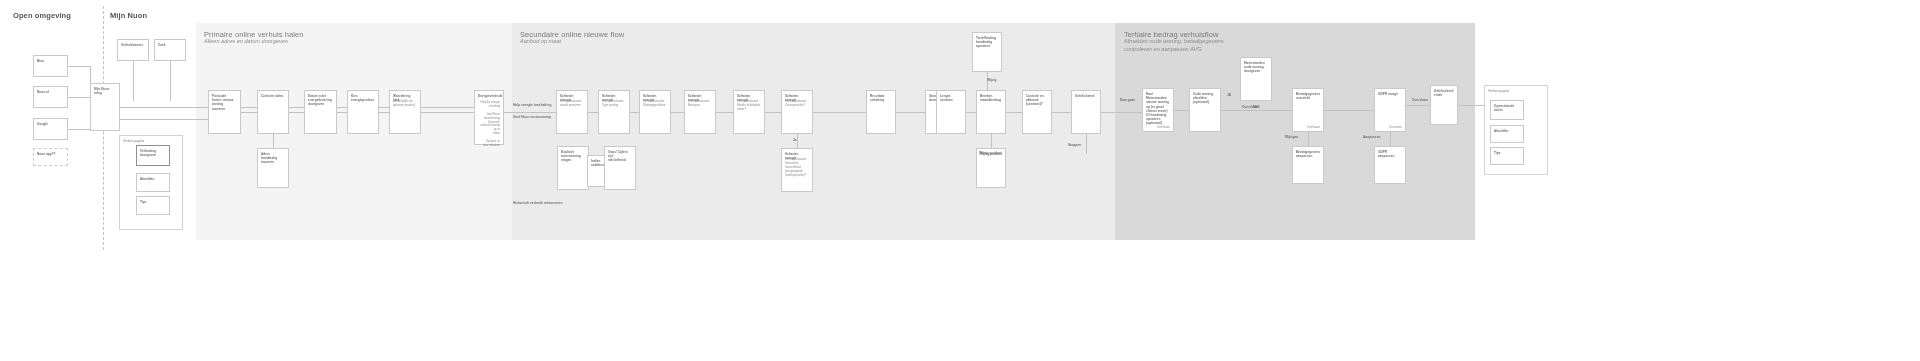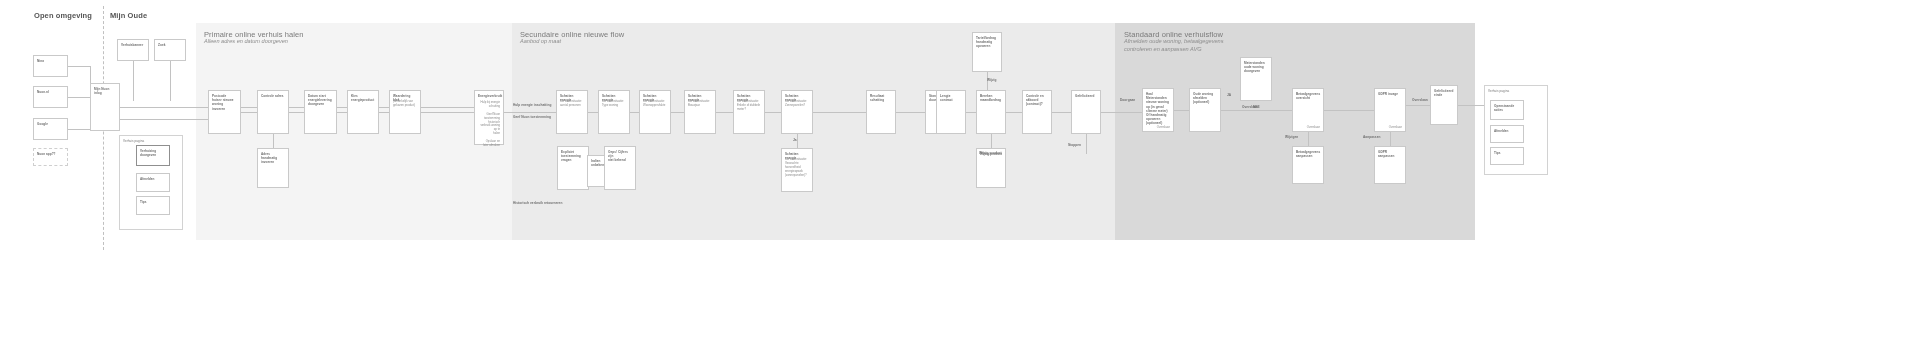--- a/index.html
+++ b/index.html
@@ -34,28 +34,28 @@
 
 <div id="canvas">
   <div id="panels">
       <div class="panel" style="left: 196px; top: 23px; width: 316px; height: 217px; background: rgb(244, 244, 244);"></div>
       <div class="panel-title" style="left: 204px; top: 30px;">Primaire online verhuis halen</div>
       <div class="panel-sub" style="left: 204px; top: 38px;">Alleen adres en datum doorgeven</div>
       <div class="panel" style="left: 512px; top: 23px; width: 603px; height: 217px; background: rgb(235, 235, 235);"></div>
       <div class="panel-title" style="left: 520px; top: 30px;">Secundaire online nieuwe flow</div>
       <div class="panel-sub" style="left: 520px; top: 38px;">Aanbod op maat</div>
       <div class="panel" style="left: 1115px; top: 23px; width: 360px; height: 217px; background: rgb(217, 217, 217);"></div>
-      <div class="panel-title" style="left: 1124px; top: 30px;">Standaard online verhuisflow</div>
+      <div class="panel-title" style="left: 1124px; top: 30px;">Tertiaire bedrag verhuisflow</div>
       <div class="panel-sub" style="left: 1124px; top: 38px;">Afmelden oude woning, betaalgegevens
 controleren en aanpassen AVG</div>
     </div>
   <div class="vdivider" style="left: 103px; top: 6px; height: 244px;"></div>
   <div id="cols">
-      <div class="col-head" style="left: 34px; top: 11px;">Open omgeving</div>
-      <div class="col-head" style="left: 110px; top: 11px;">Mijn Oude</div>
+      <div class="col-head" style="left: 13px; top: 11px;">Open omgeving</div>
+      <div class="col-head" style="left: 110px; top: 11px;">Mijn Nuon</div>
     </div>
   <div id="edges">
       <div class="edge h" style="left: 68px; top: 66px; width: 22px; height: 1px;"></div>
       <div class="edge v" style="left: 90px; top: 66px; width: 1px; height: 34px;"></div>
       <div class="edge h" style="left: 68px; top: 97px; width: 22px; height: 1px;"></div>
       <div class="edge h" style="left: 68px; top: 129px; width: 22px; height: 1px;"></div>
       <div class="edge v" style="left: 90px; top: 110px; width: 1px; height: 19px;"></div>
       <div class="edge v" style="left: 133px; top: 61px; width: 1px; height: 40px;"></div>
       <div class="edge v" style="left: 170px; top: 61px; width: 1px; height: 40px;"></div>
       <div class="edge h" style="left: 120px; top: 107px; width: 380px; height: 1px;"></div>

